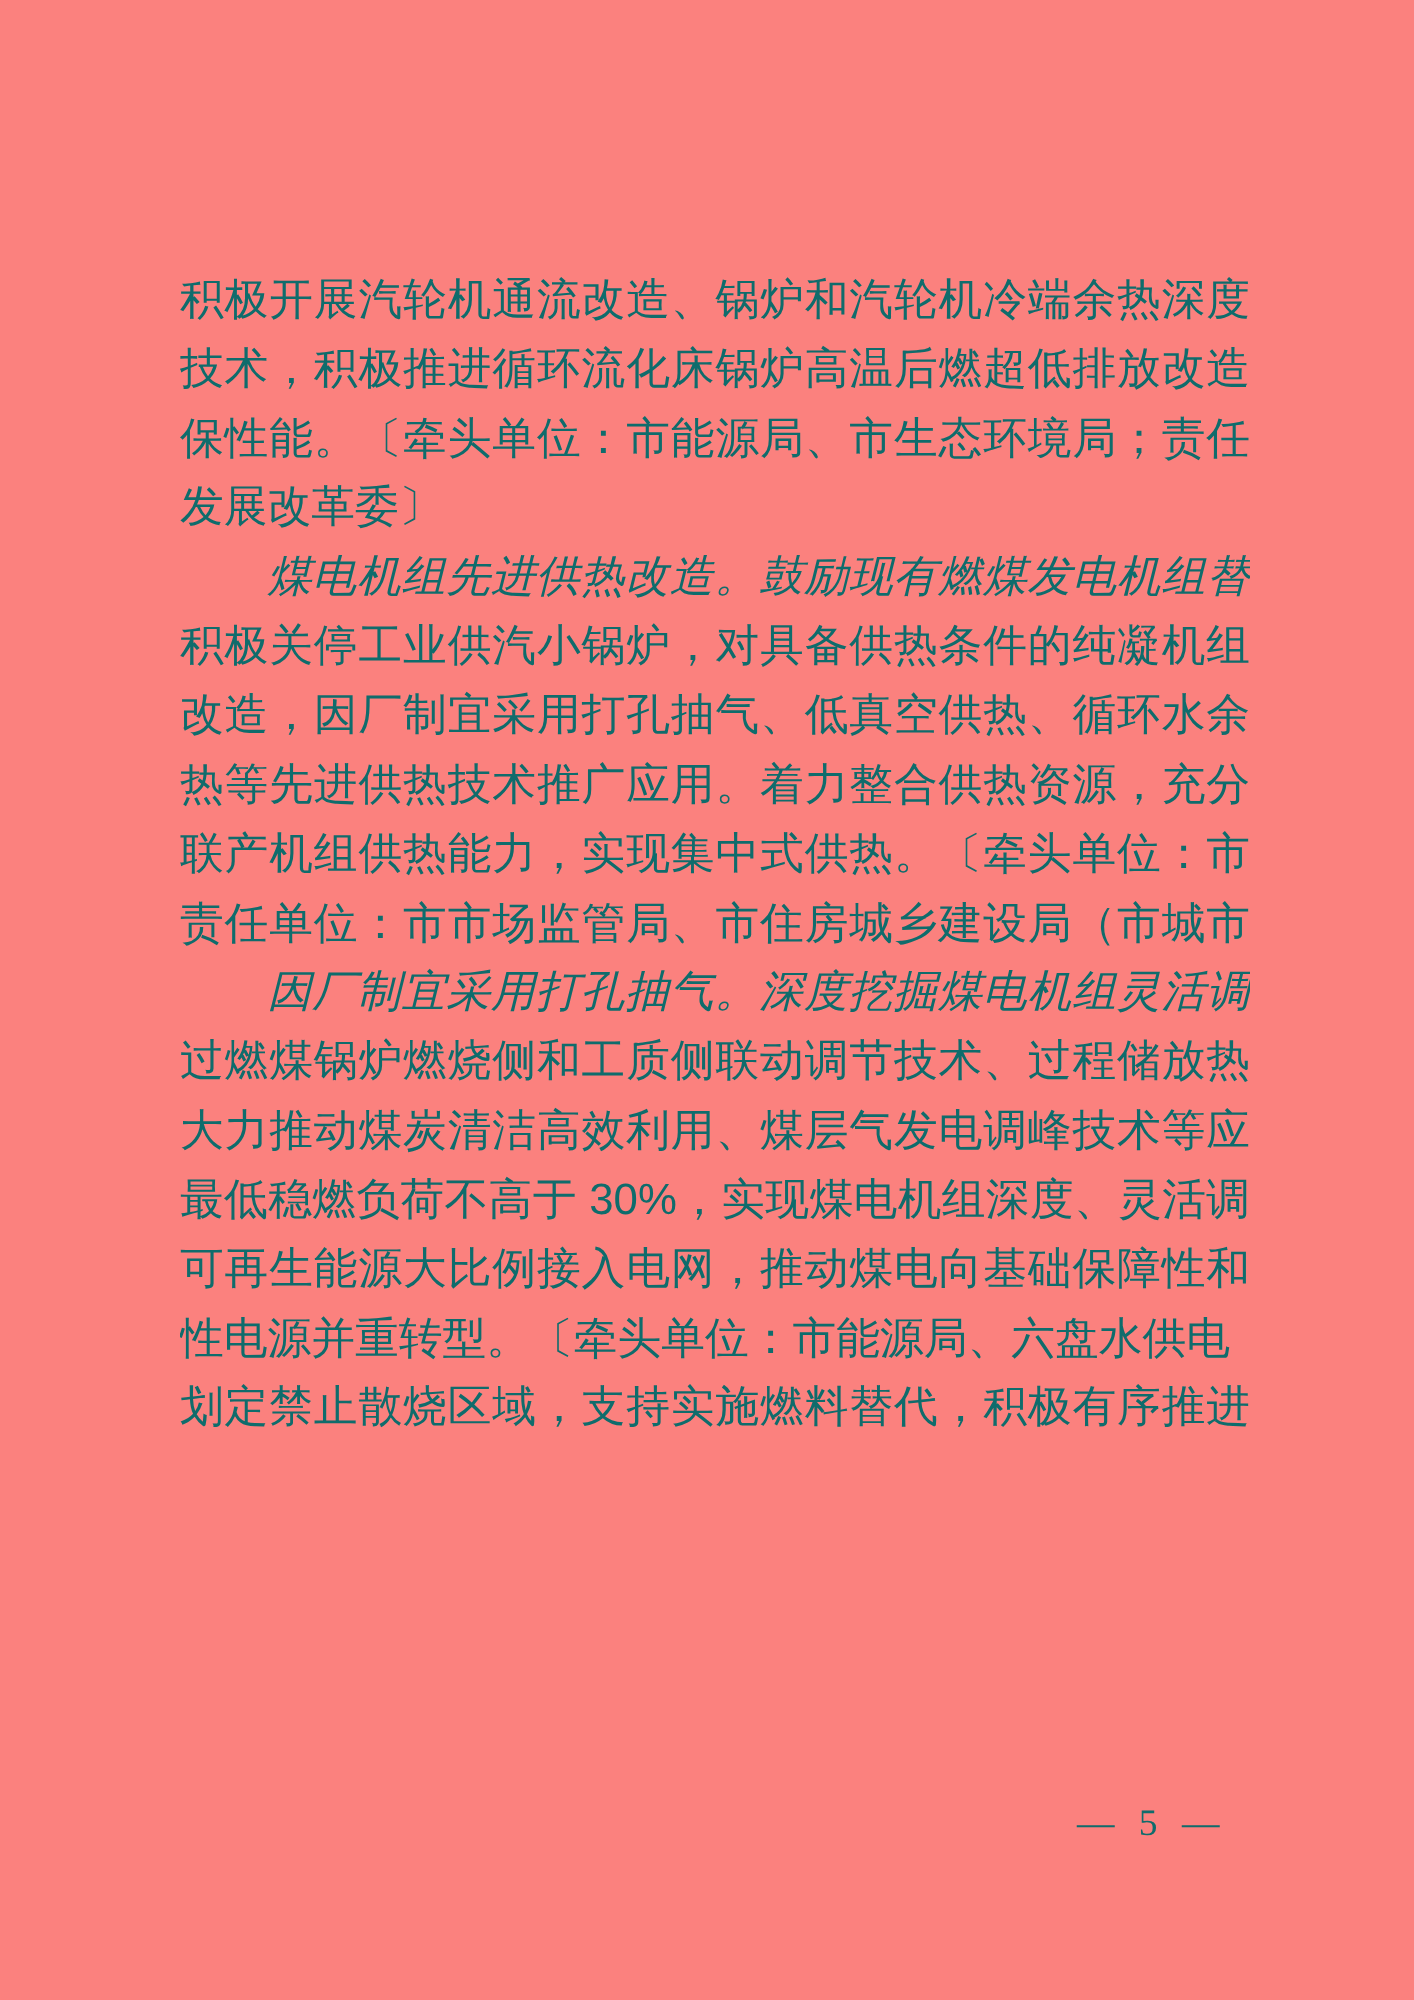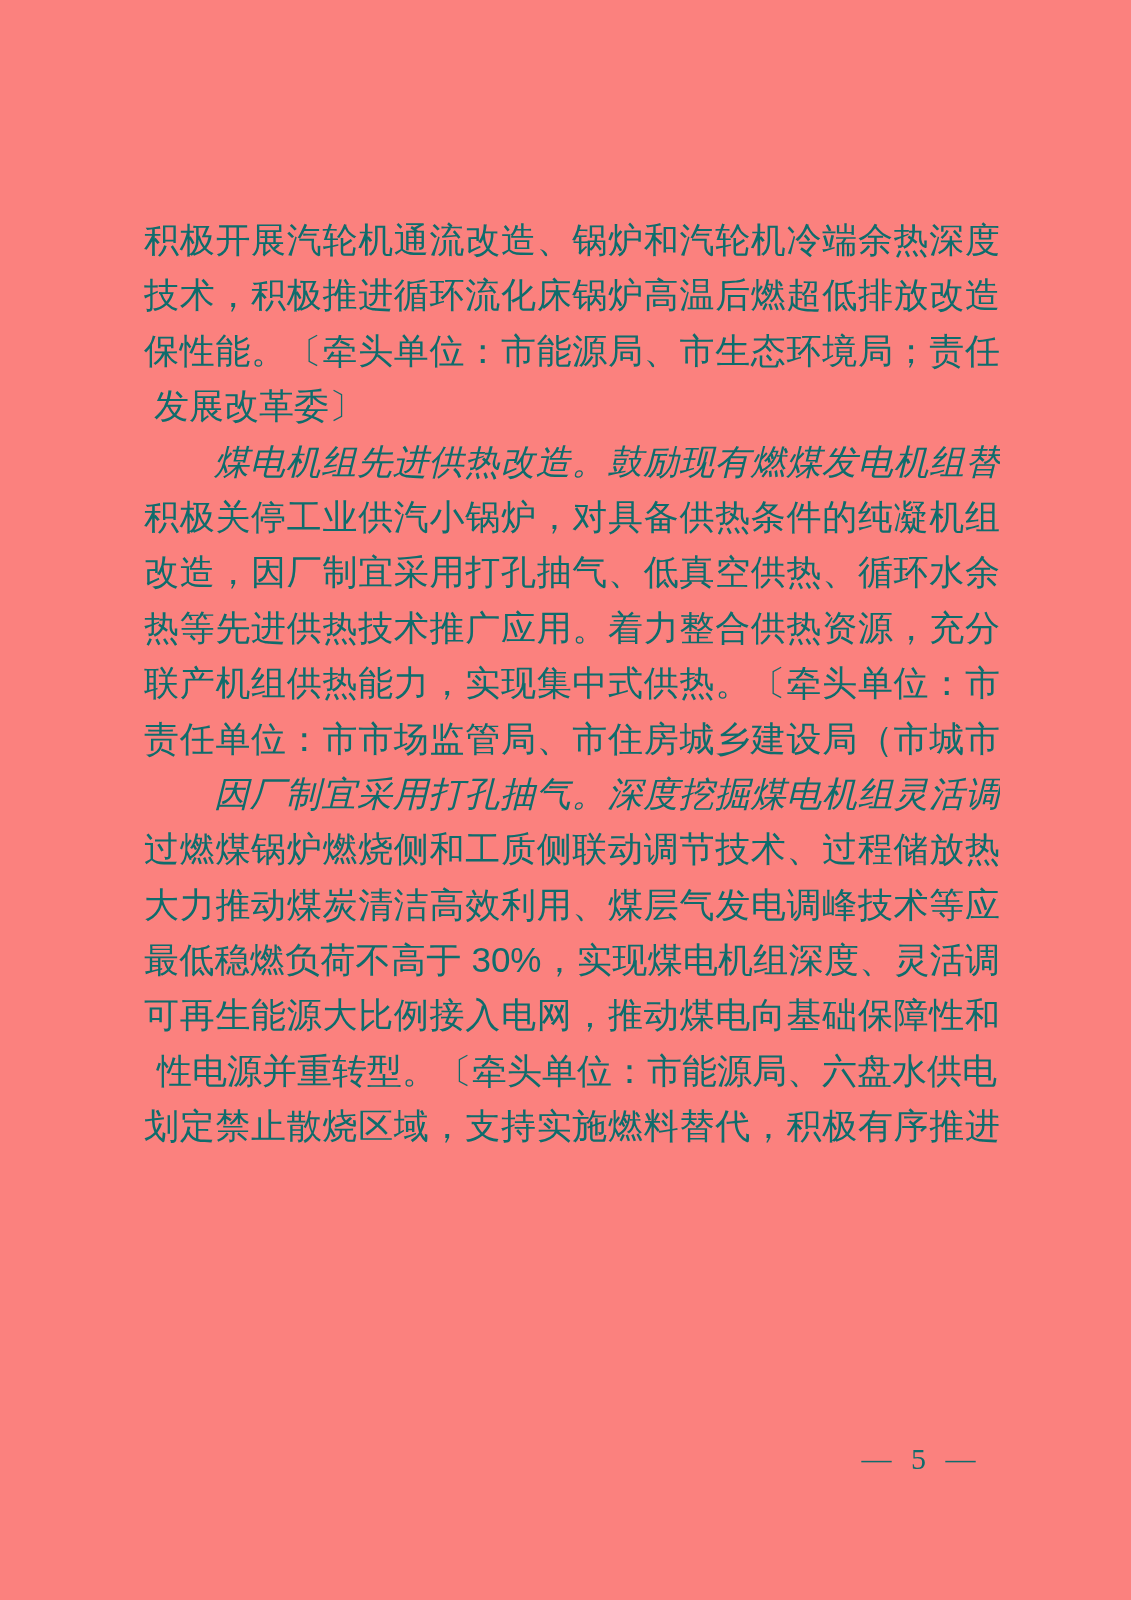--- a/index.html
+++ b/index.html
@@ -29,23 +29,22 @@
     text-align: justify;
     text-align-last: justify;
     overflow: hidden;
     white-space: normal;
   }
   .line.indent {
     text-indent: 2em;
     font-style: italic;
   }
   .line.end {
-    text-align: center;
+    text-align: left;
     text-align-last: left;
-    margin-left: 10px;
   }
   .footer {
     position: absolute;
     left: 844px;
     top: 1442px;
     width: 150px;
     text-align: center;
     font-family: "Liberation Serif", serif;
     font-size: 30px;
     color: #0f6c6c; 

